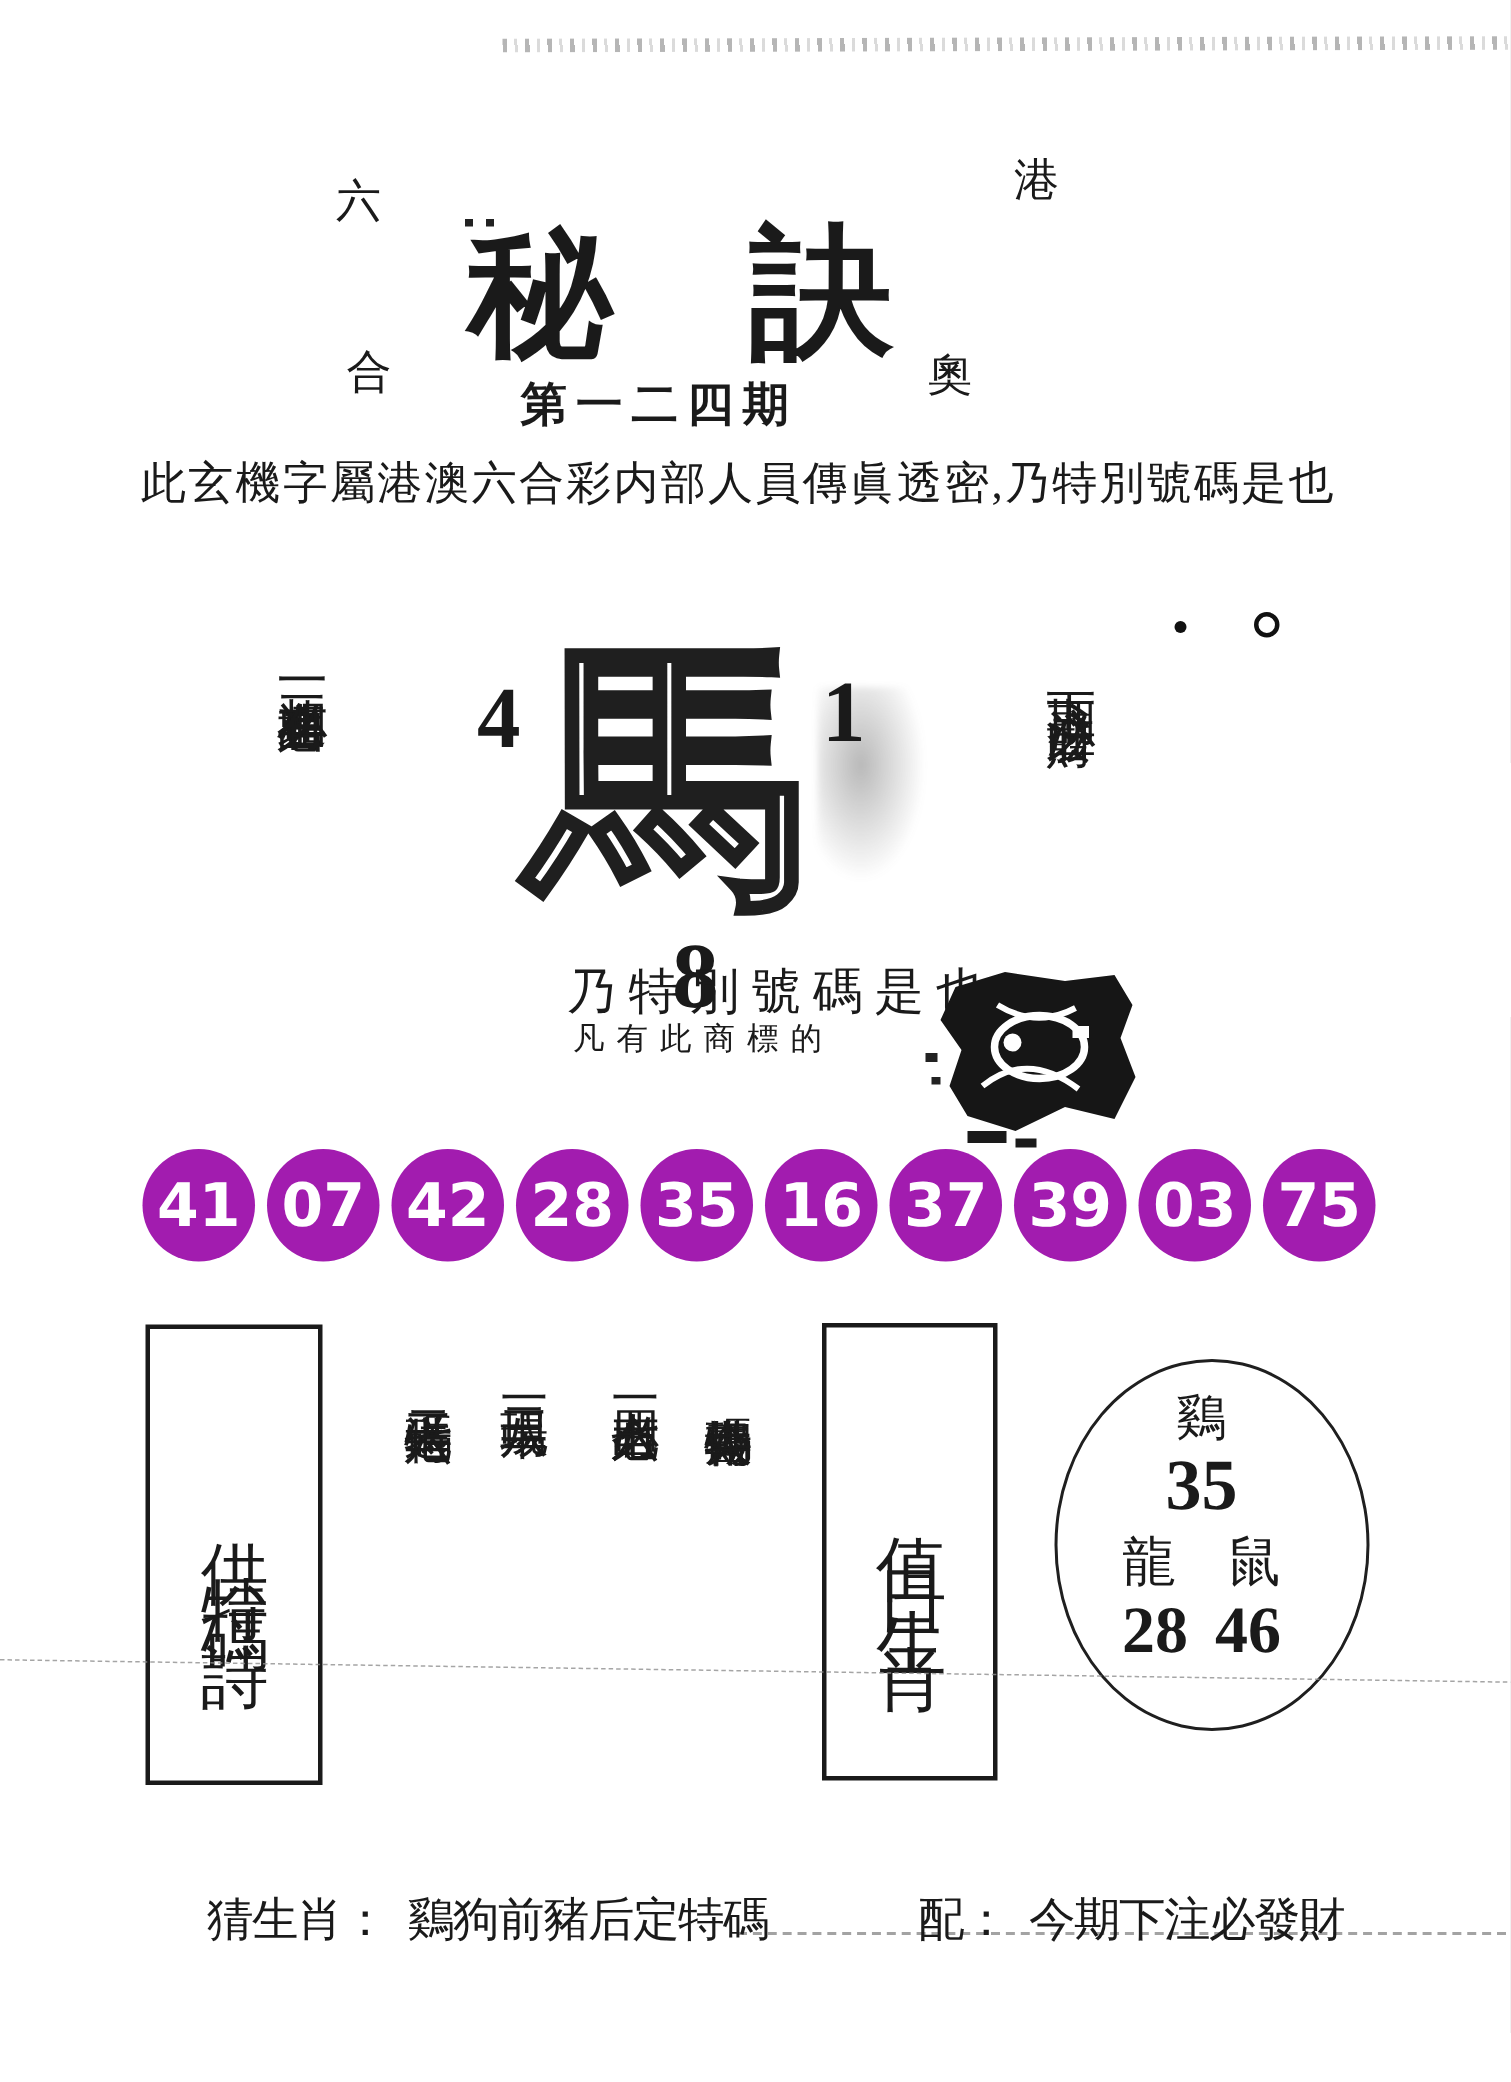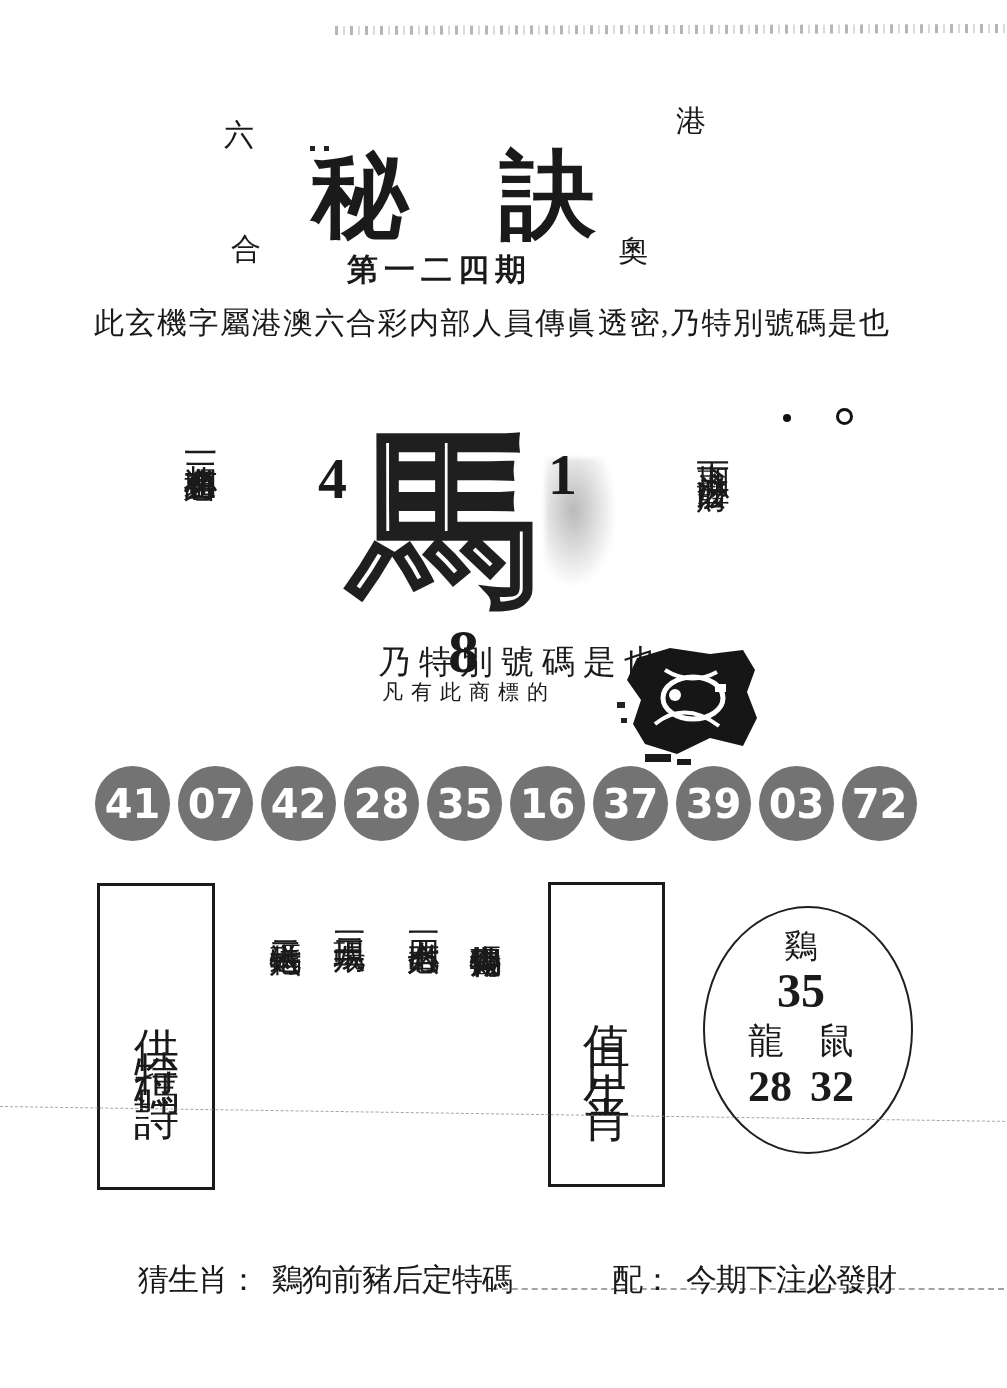--- a/index.html
+++ b/index.html
@@ -43,21 +43,21 @@
   .num-left{left:318px;top:450px;font-size:58px;}
   .num-right{left:548px;top:446px;font-size:58px;}
   .num-bottom{left:448px;top:620px;font-size:62px;}
   .notice1{left:378px;top:646px;font-size:33px;letter-spacing:8px;white-space:nowrap;}
   .notice2{left:382px;top:682px;font-size:21px;letter-spacing:8px;white-space:nowrap;}
   .notice3{left:303px;top:700px;font-size:38px;letter-spacing:1px;font-weight:600;white-space:nowrap;}
   .stamp{left:615px;top:640px;width:155px;height:130px;}
 
   
   .balls-row{left:95px;top:766px;display:flex;gap:8px;}
-  .ball{width:75px;height:75px;border-radius:50%;background:#737373;color:#fff;
+  .ball{width:75px;height:75px;border-radius:50%;background:#a21caf;color:#fff;
     display:flex;align-items:center;justify-content:center;
     font-family:"DejaVu Sans","Liberation Sans",sans-serif;font-weight:700;font-size:40px;}
 
   
   .frame{border:3px solid #1a1a1a;display:flex;align-items:center;justify-content:center;background:#fff;}
   .box-left{left:97px;top:883px;width:112px;height:301px;}
   .box-left .v{font-size:45px;letter-spacing:22px;}
   .box-right{left:548px;top:882px;width:111px;height:299px;}
   .box-right .v{font-size:47px;letter-spacing:24px;}
   .poem{font-size:32px;letter-spacing:0;}
@@ -135,21 +135,21 @@
   <div class="abs balls-row">
     <span class="ball">41</span>
     <span class="ball">07</span>
     <span class="ball">42</span>
     <span class="ball">28</span>
     <span class="ball">35</span>
     <span class="ball">16</span>
     <span class="ball">37</span>
     <span class="ball">39</span>
     <span class="ball">03</span>
-    <span class="ball">72</span>
+    <span class="ball">75</span>
   </div>
 
   <div class="abs frame box-left">
     <div class="v">供特碼詩</div>
   </div>
 
   <div class="abs v poem poem-a">今期特碼大報喜</div>
   <div class="abs v poem poem-b">四六一七必有出</div>
   <div class="abs v poem poem-c">三八一二現場中</div>
   <div class="abs v poem poem-d">二七三六送特碼</div>
@@ -161,21 +161,21 @@
   <div class="abs zodiac-circle">
     <div class="zc-inner">
       <div class="zc-animal-top">鷄</div>
       <div class="zc-num-top">35</div>
       <div class="zc-row zc-animals">
         <span>龍</span>
         <span>鼠</span>
       </div>
       <div class="zc-row zc-nums">
         <span>28</span>
-        <span>32</span>
+        <span>46</span>
       </div>
     </div>
   </div>
 
   <div class="abs fold-line"></div>
   <div class="abs footer-line"></div>
 
   <div class="abs footer footer-left">
     <span class="label">猜生肖：</span><span>鷄狗前豬后定特碼</span>
   </div>

